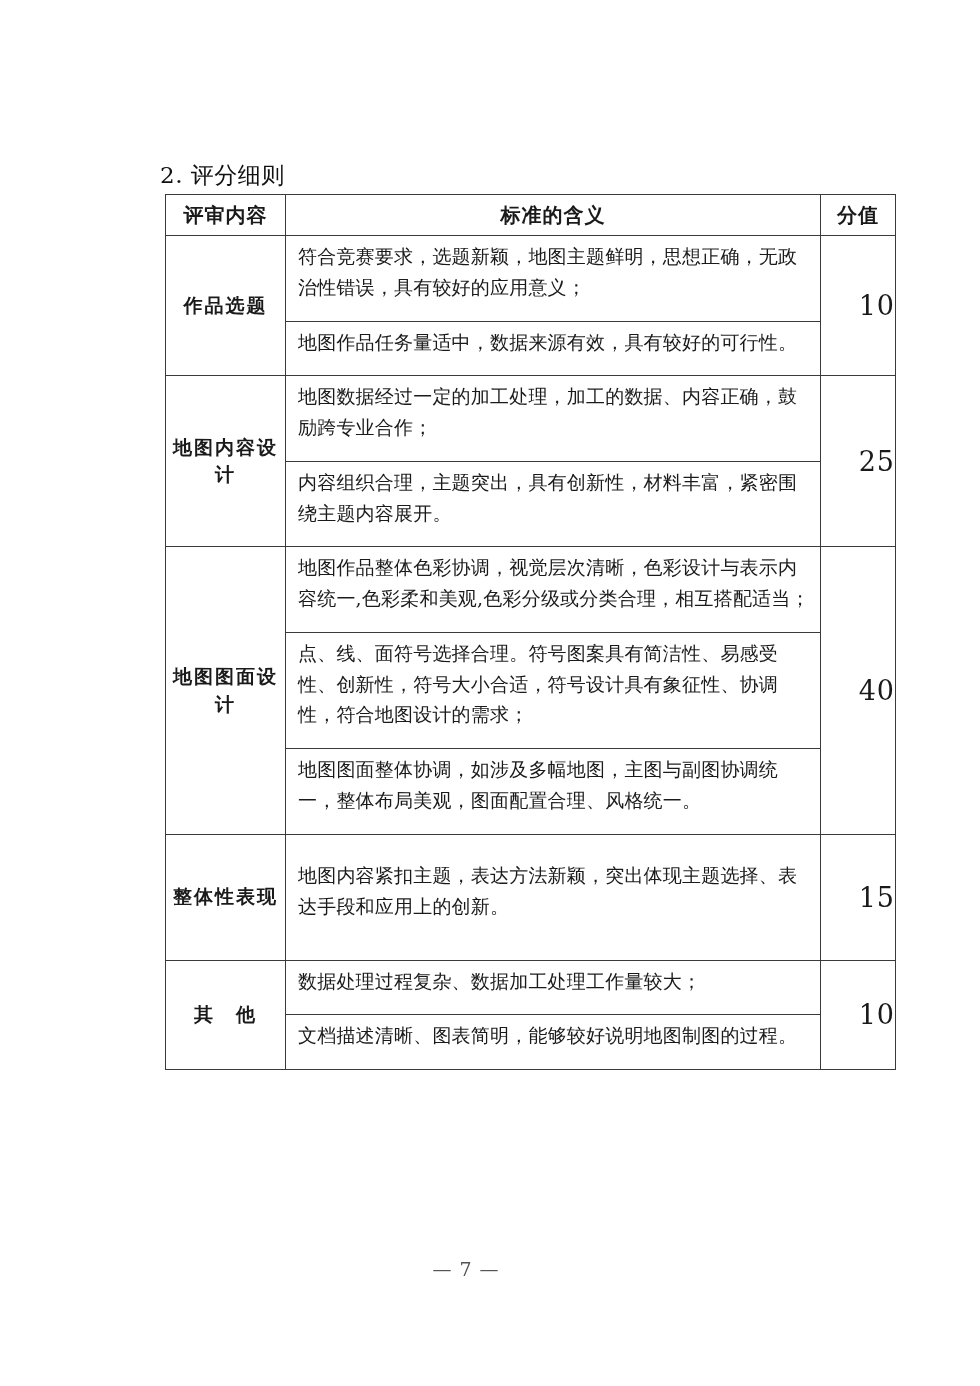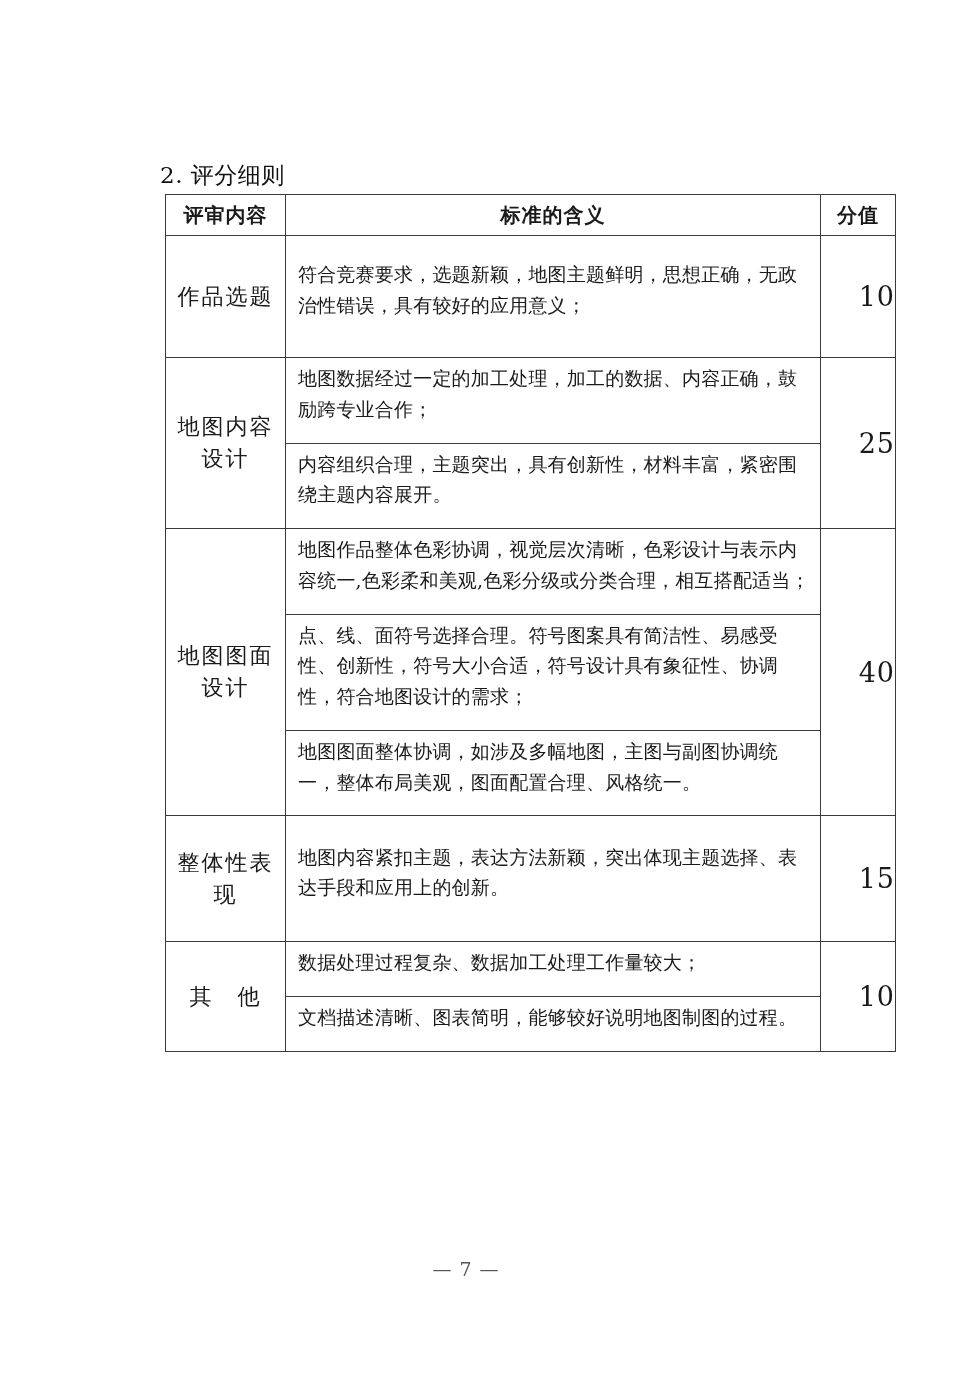--- a/index.html
+++ b/index.html
@@ -62,22 +62,22 @@
     text-align: center;
     font-weight: bold;
     font-size: 20px;
     letter-spacing: 1px;
     font-family: "DejaVu Sans", "Liberation Sans", sans-serif;
   }
 
   
   .criteria-cell {
     text-align: center;
-    font-weight: normal;
-    font-size: 22px;
+    font-weight: bold;
+    font-size: 19px;
     letter-spacing: 2px;
     line-height: 1.45;
     padding: 0 4px;
     font-family: "DejaVu Sans", "Liberation Sans", sans-serif;
   }
 
   
   .score-cell {
     text-align: right;
     font-size: 27px;
@@ -147,20 +147,23 @@
       </tr>
 
       <tr class="row-h-1">
         <td class="criteria-cell">作品选题</td>
         <td class="meaning-cell">
           <table class="sub-table">
             <tbody>
               <tr>
                   <td>符合竞赛要求，选题新颖，地图主题鲜明，思想正确，无政治性错误，具有较好的应用意义；</td>
                 </tr>
+              <tr>
+                  <td>地图作品任务量适中，数据来源有效，具有较好的可行性。</td>
+                </tr>
             </tbody>
           </table>
         </td>
         <td class="score-cell">10</td>
       </tr>
 
       <tr class="row-h-2">
         <td class="criteria-cell">地图内容设计</td>
         <td class="meaning-cell">
           <table class="sub-table">

